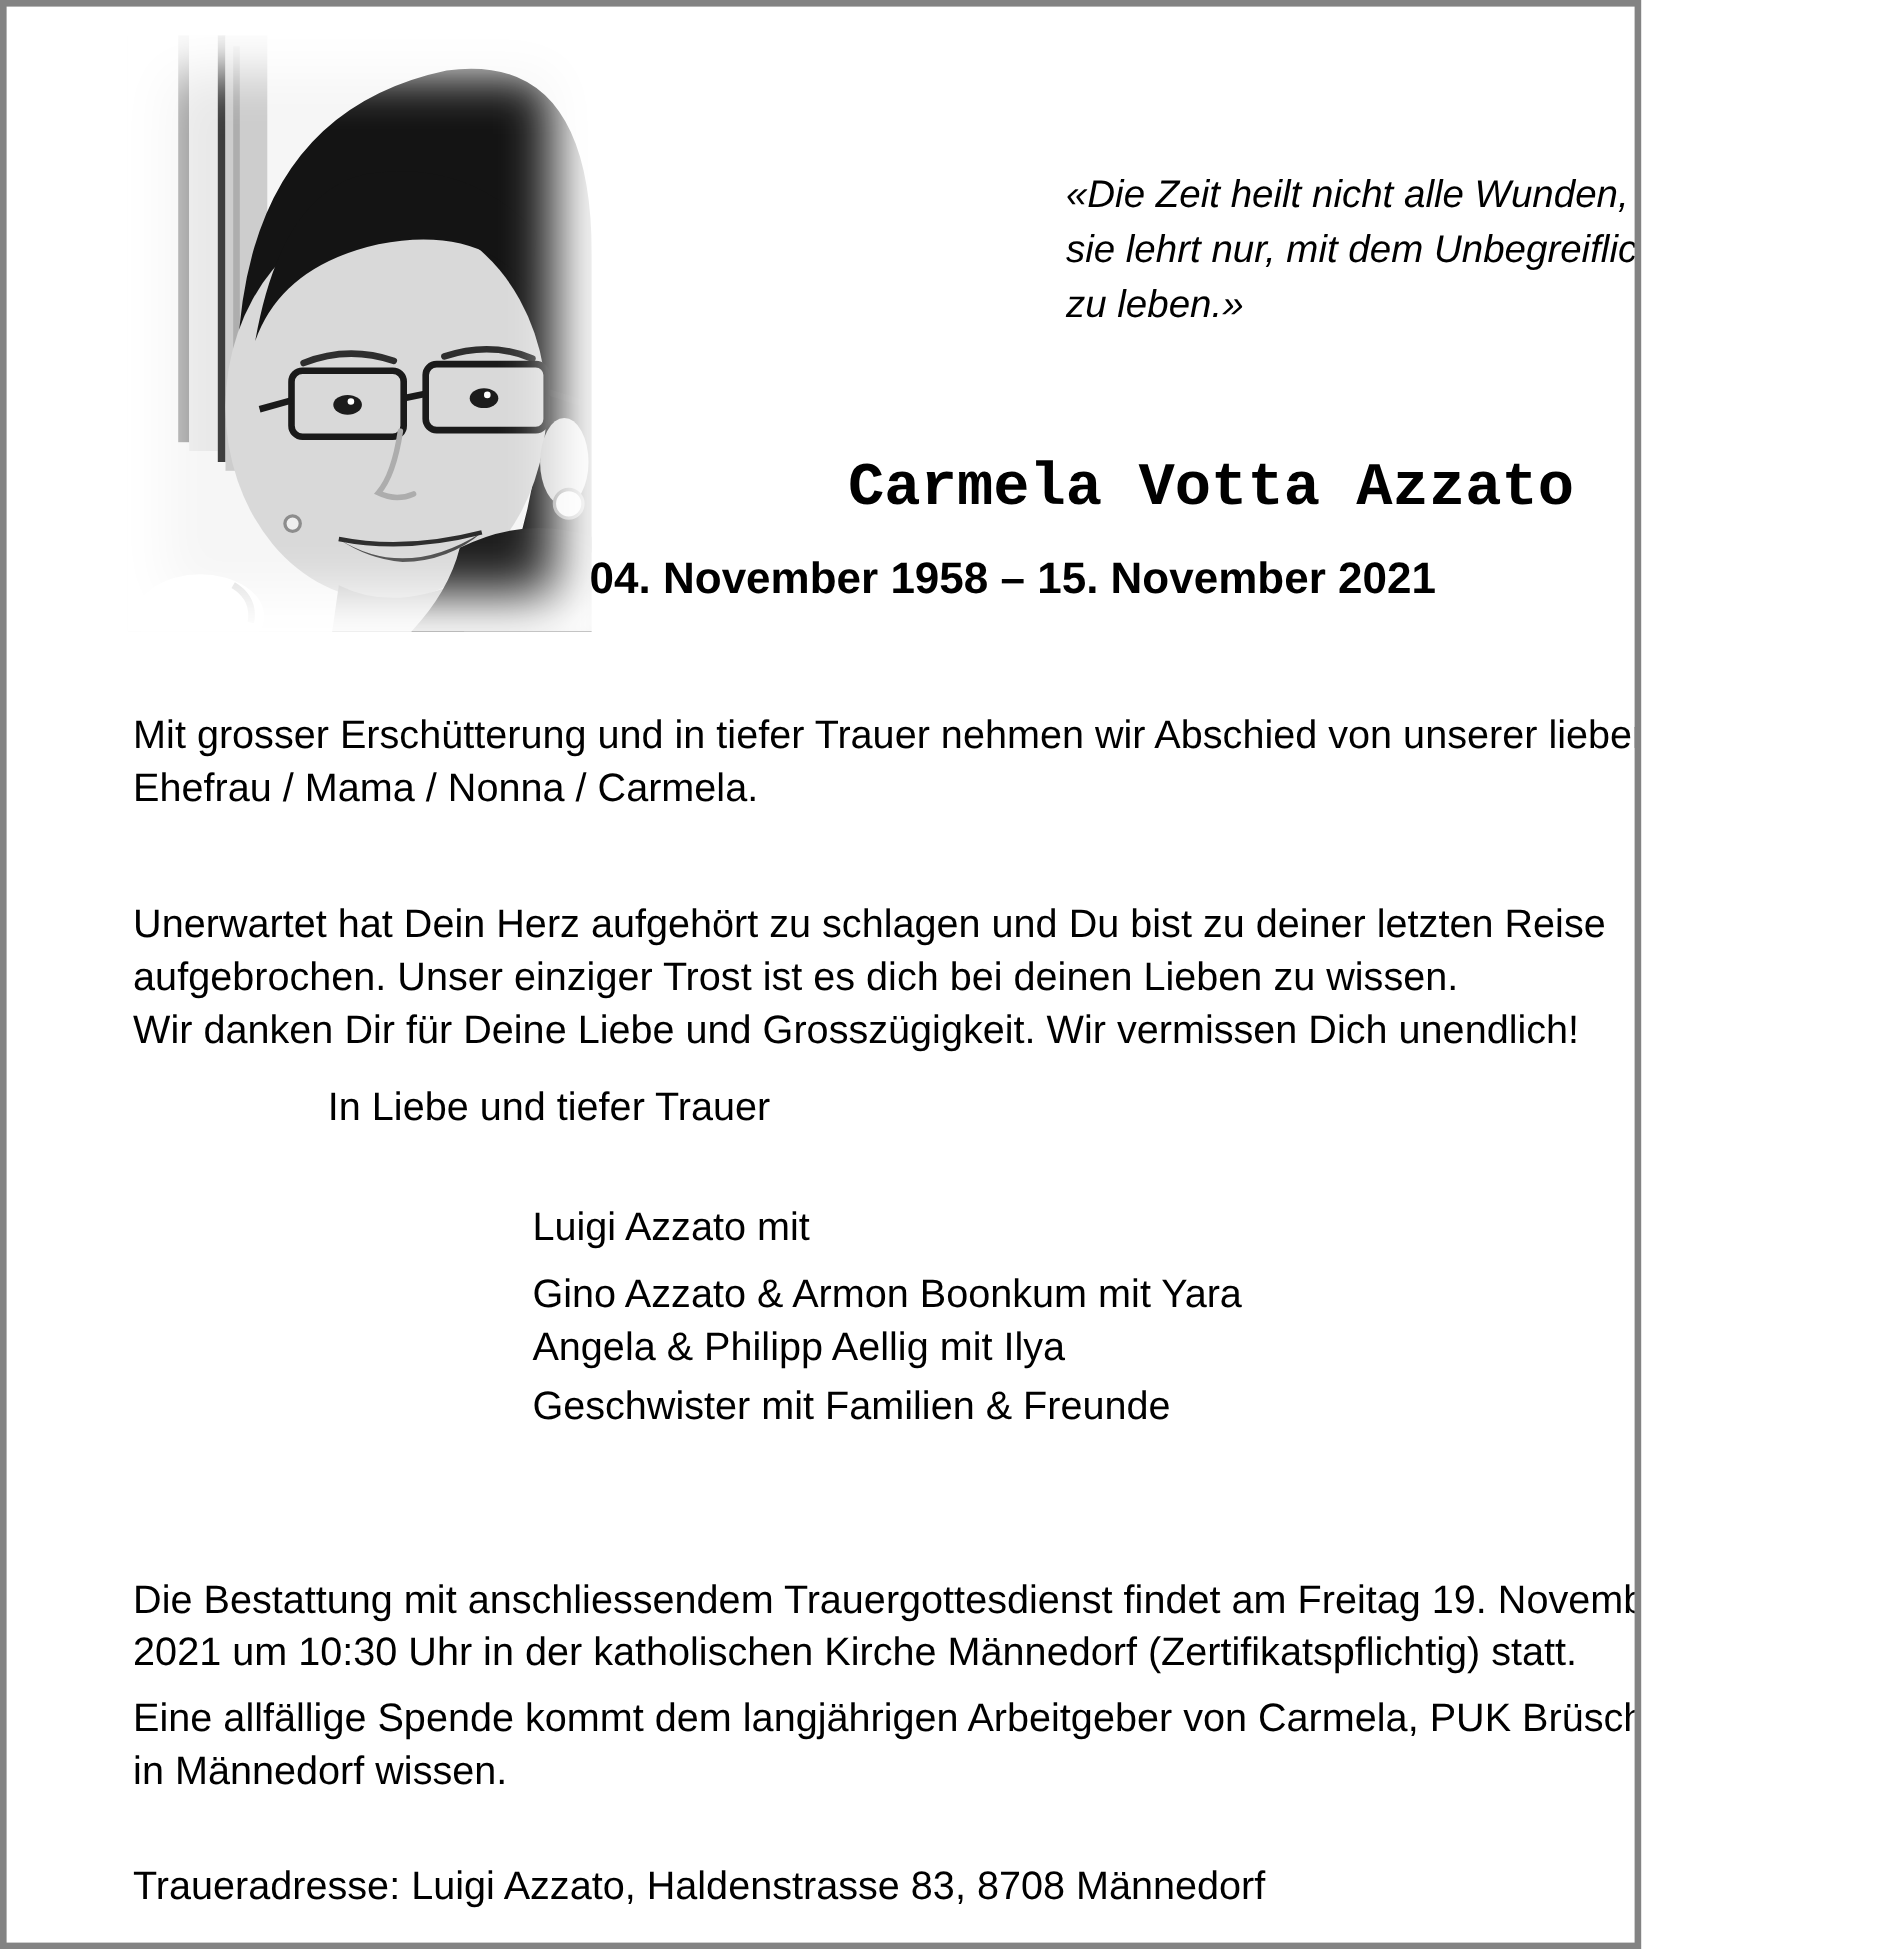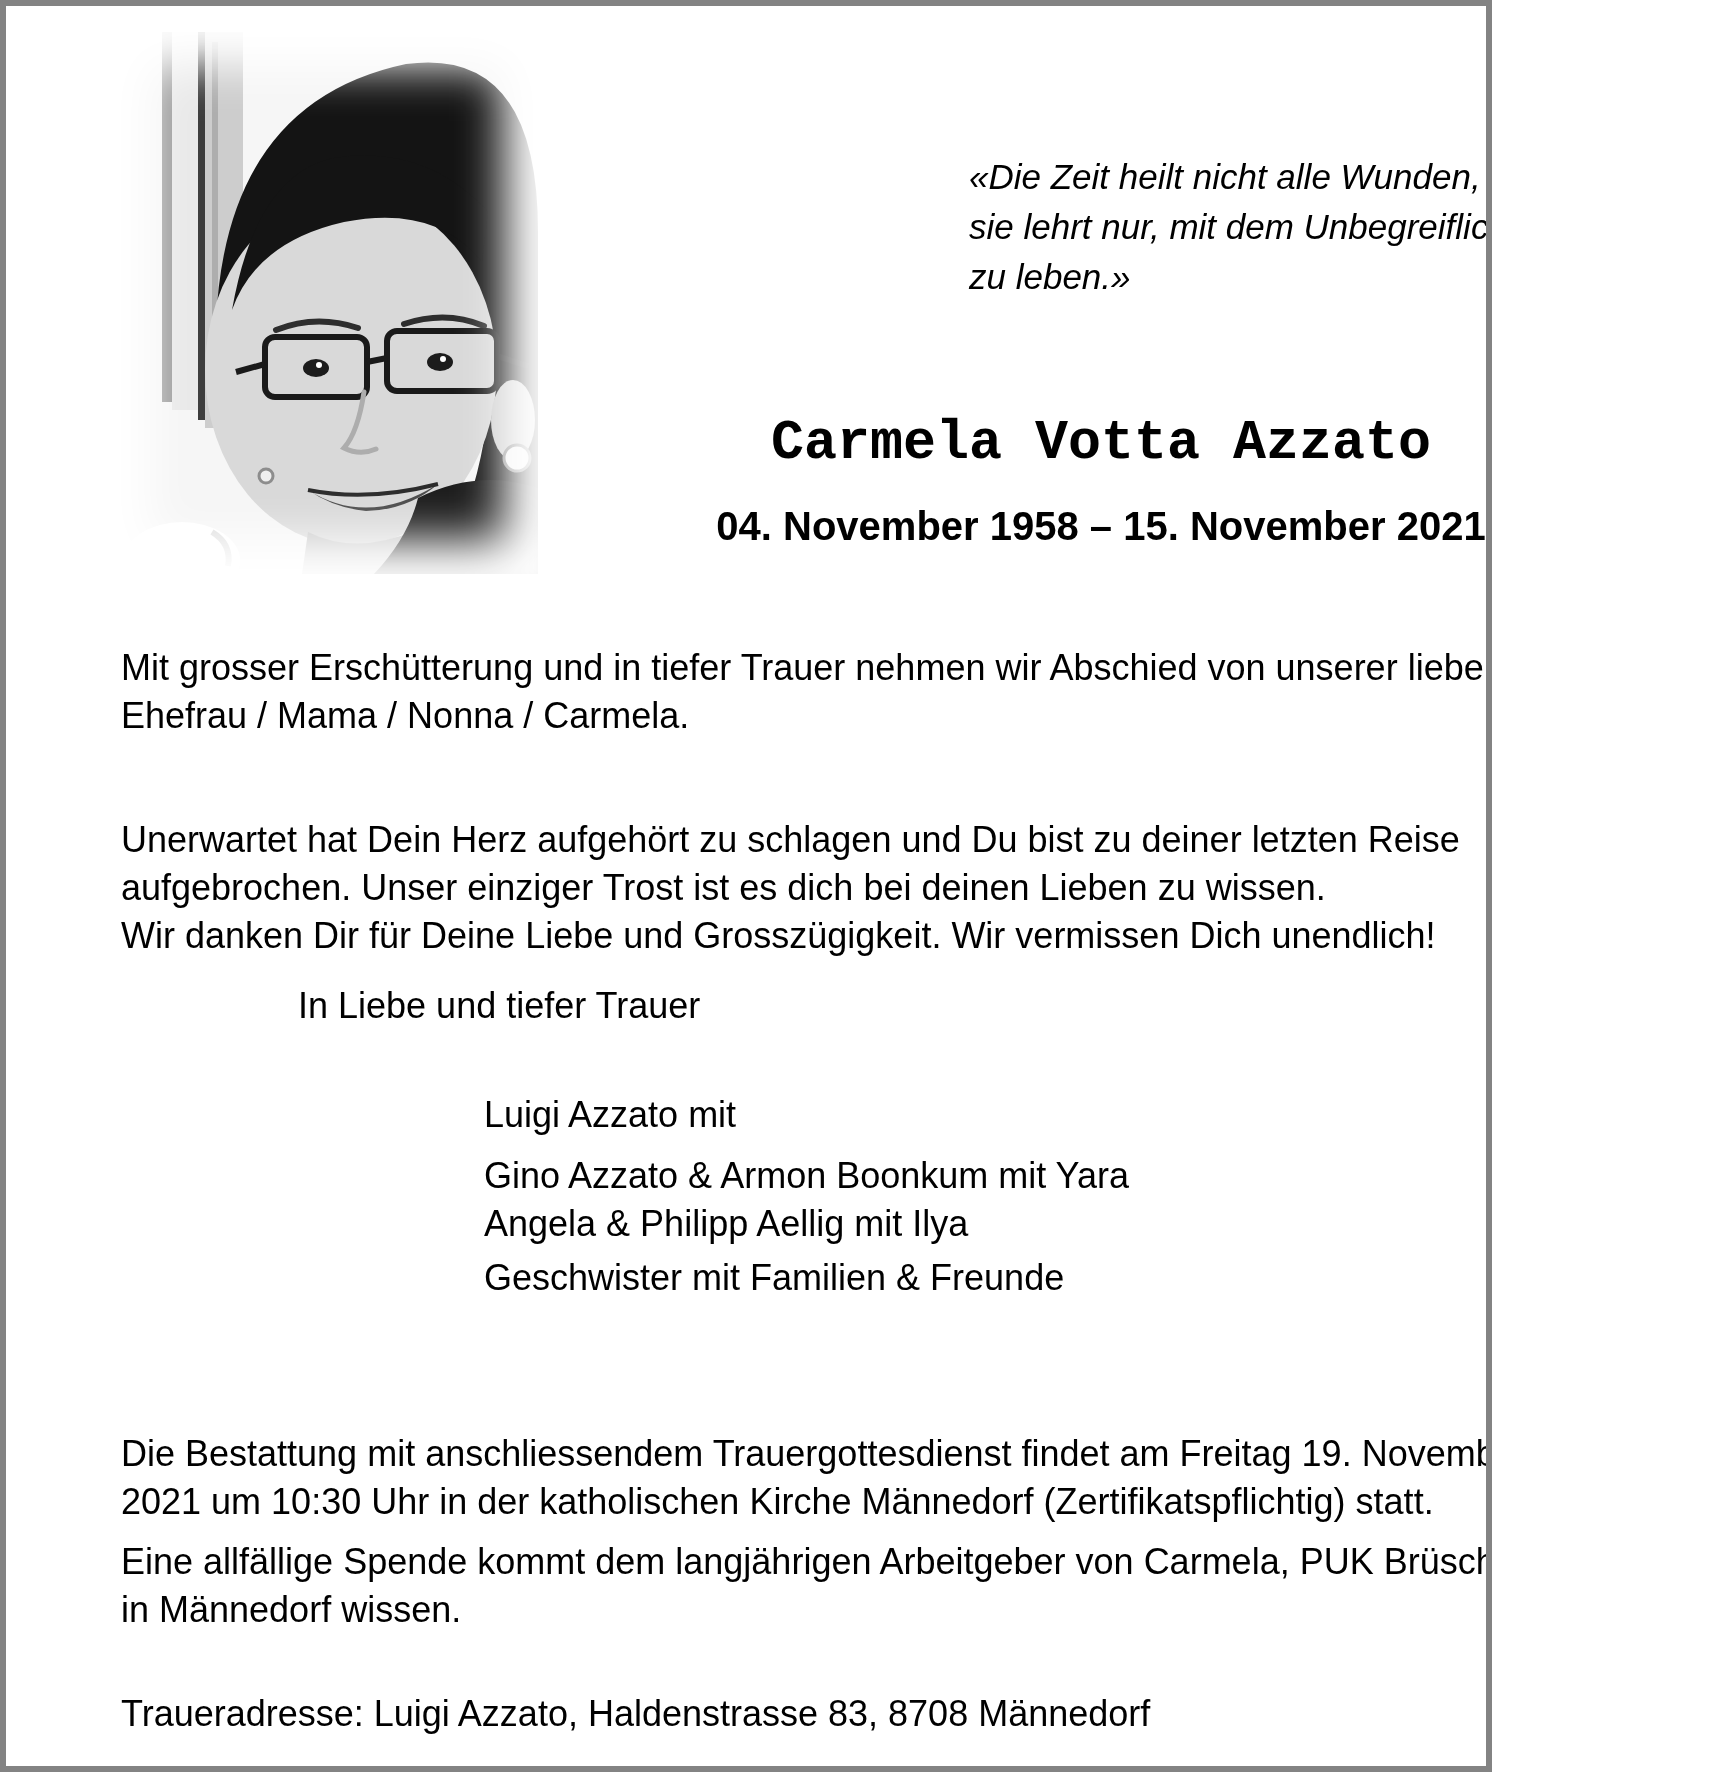--- a/index.html
+++ b/index.html
@@ -58,21 +58,20 @@
     font-size: 55px;
     line-height: 60px;
     font-weight: bold;
     white-space: nowrap;
     font-family: Liberation Mono, monospace;
   }
   #life-dates {
     left: 530px;
     top: 496px;
     width: 1130px;
-    text-align: center;
     font-size: 40px;
     line-height: 48px;
     font-weight: bold;
     white-space: nowrap;
   }
   #paragraph-farewell   { left: 115px; top: 638px;  width: 1560px; }
   #paragraph-tribute    { left: 115px; top: 810px;  width: 1560px; }
   #mourners-intro       { left: 292px; top: 976px; width: 1300px; }
   #mourner-husband      { left: 478px; top: 1085px; width: 1200px; }
   #mourner-children     { left: 478px; top: 1146px; width: 1200px; }

